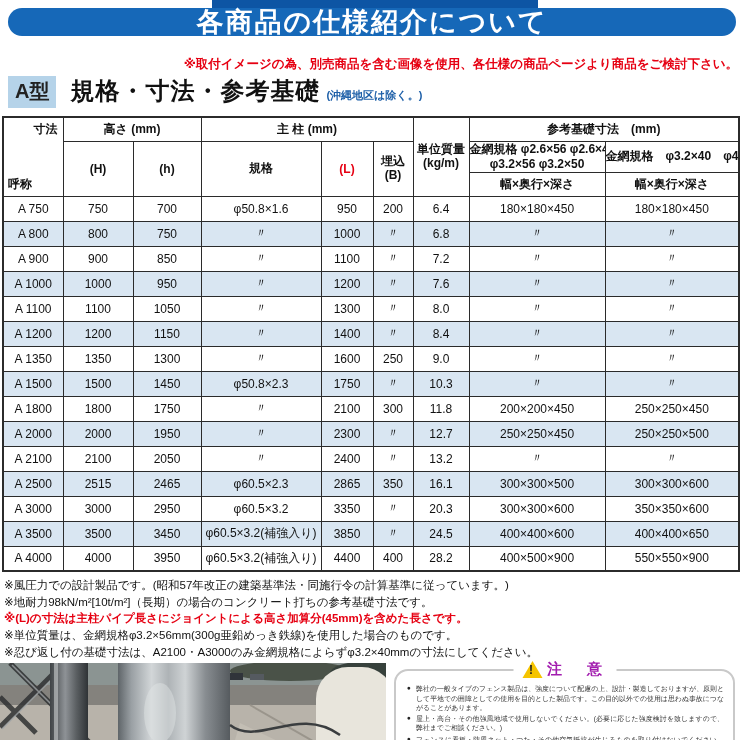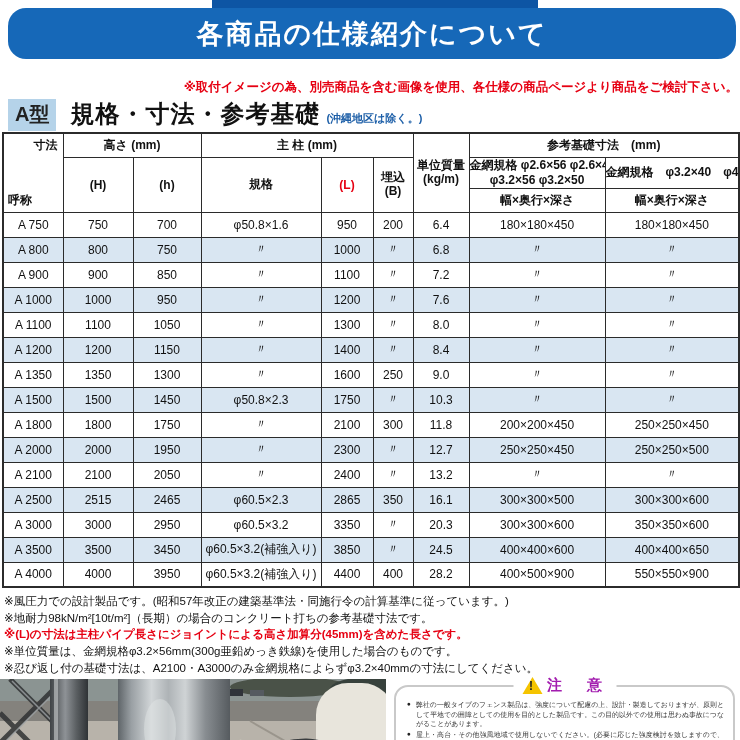--- a/index.html
+++ b/index.html
@@ -5,27 +5,27 @@
   :root{
     --banner_blue:#1668b8; --accent_blue:#0d55a4; --red:#e60012;
     --alt_row:#d9e6f2; --badge_bg:#b5d3e9; --subtitle_blue:#1d5fa8;
     --border_dark:#2b2b2b; --caution_border:#c9c9c9;
   }
   *{box-sizing:border-box; margin:0; padding:0;}
   html,body{width:740px; height:740px; overflow:hidden;}
   body{font-family:"Liberation Sans","DejaVu Sans",sans-serif; background:#fff; color:#111; position:relative;}
 
   .banner-accent{position:absolute; left:212px; top:0; width:326px; height:9px; background:var(--accent_blue);}
-  .banner{position:relative; margin:8px 4px 4px 8px; height:51px; background:var(--banner_blue); border-radius:18px;
+  .banner{position:relative; margin:8px 4px 4px 8px; height:28px; background:var(--banner_blue); border-radius:18px;
           display:flex; align-items:center; justify-content:center;}
   .banner-title{color:#fff; font-size:27px; font-weight:bold; letter-spacing:2px;}
 
   .top-note{margin:20px 2px 0 0; text-align:right; color:var(--red); font-size:12.5px; font-weight:bold;}
 
-  .section-row{display:flex; align-items:flex-end; margin:3px 0 2px 8px; height:31px;}
+  .section-row{display:flex; align-items:flex-end; margin:3px 0 9px 8px; height:31px;}
   .type-badge{background:var(--badge_bg); color:#222; font-size:20px; font-weight:bold; padding:2px 7px 3px; align-self:center;}
   .section-title{font-size:24px; font-weight:bold; margin-left:14px; letter-spacing:1px;}
   .section-sub{color:var(--subtitle_blue); font-size:11px; font-weight:bold; margin:0 0 4px 6px;}
 
   table.spec{border-collapse:collapse; table-layout:fixed; width:736px; margin-left:2px;}
   table.spec th, table.spec td{border:1px solid var(--border_dark); text-align:center; vertical-align:middle;
     font-size:12px; padding:0; overflow:hidden; white-space:nowrap;}
   table.spec{border:2px solid var(--border_dark);padding-left:44px;}
   table.spec th{font-weight:bold; background:#fff;}
   tr.hrow1{height:24px;} tr.hrow2{height:23px;} tr.hrow3{height:24px;}

